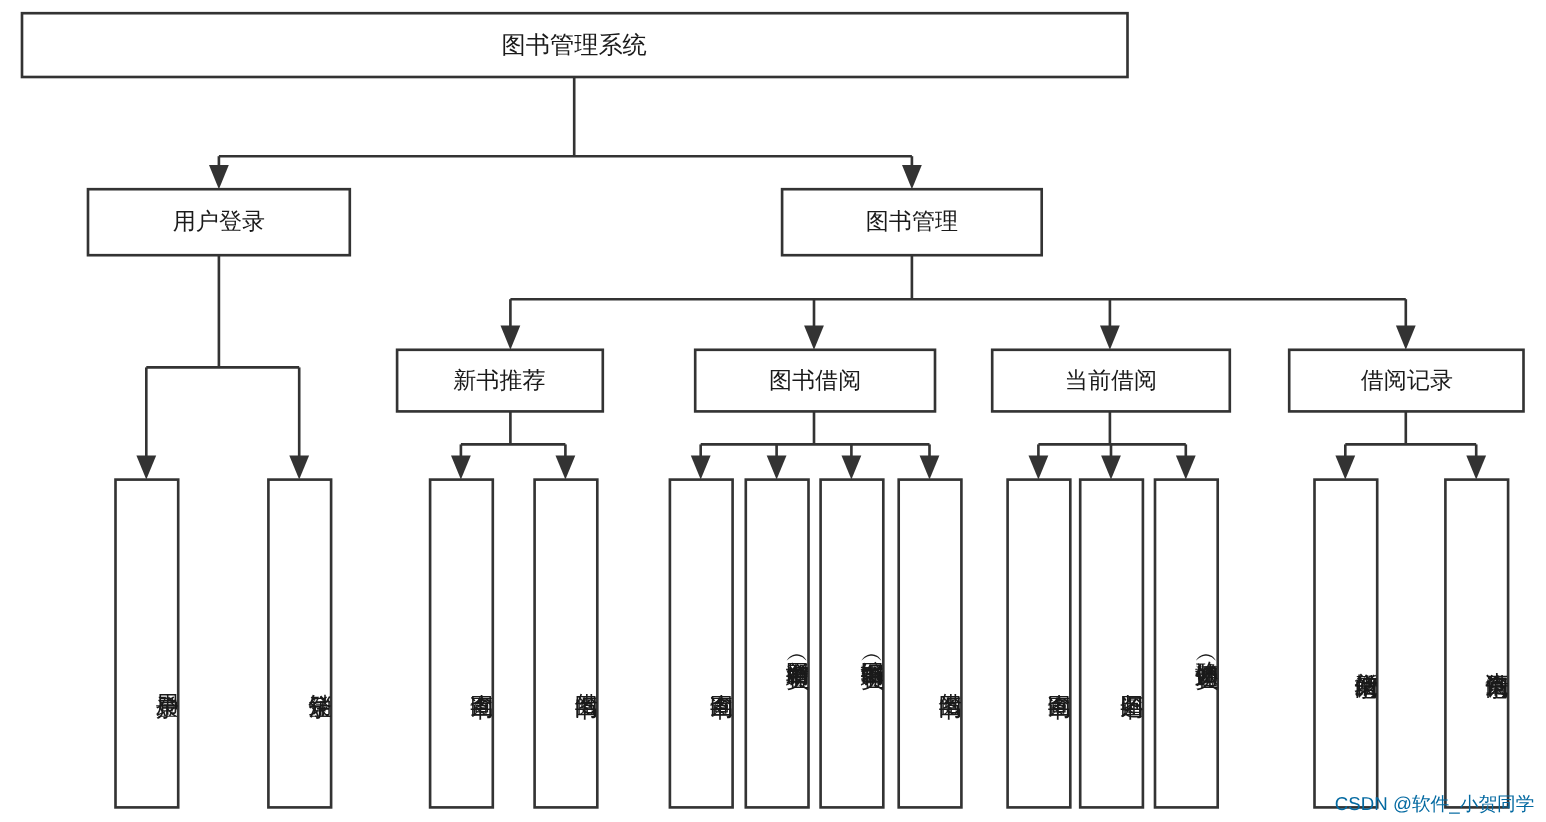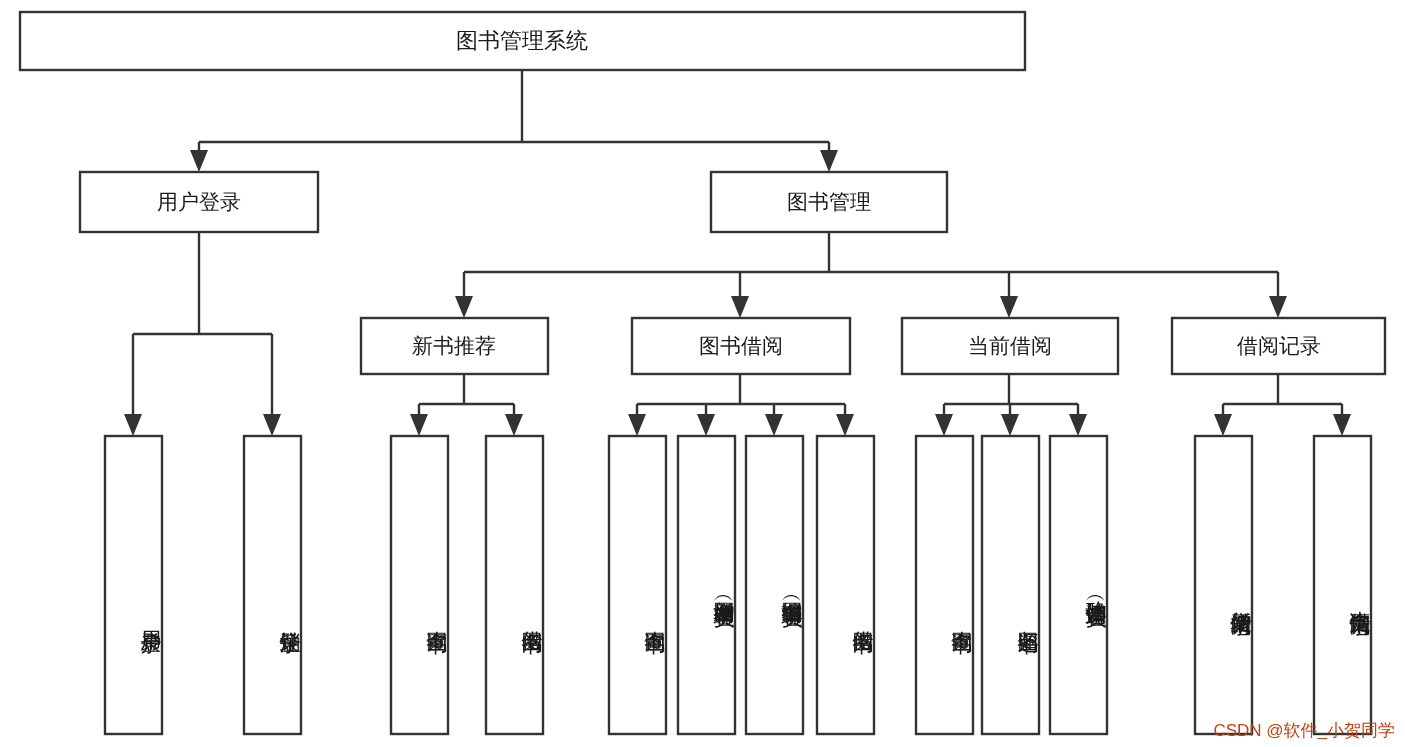--- a/index.html
+++ b/index.html
@@ -70,21 +70,21 @@
     justify-content: center;
     white-space: nowrap;
     pointer-events: none;
   }
   .watermark {
     position: absolute;
     right: 10px;
     bottom: 5px;
     font-family: "Liberation Sans", "DejaVu Sans", sans-serif;
     font-size: 17px;
-    color: #c2410c;
+    color: #0369a1;
     white-space: nowrap;
     pointer-events: none;
   }
 </style>
 </head>
 <body>
 
 <div id="diagram-root">
 
   <svg class="flow" viewBox="0 0 1405 747">

